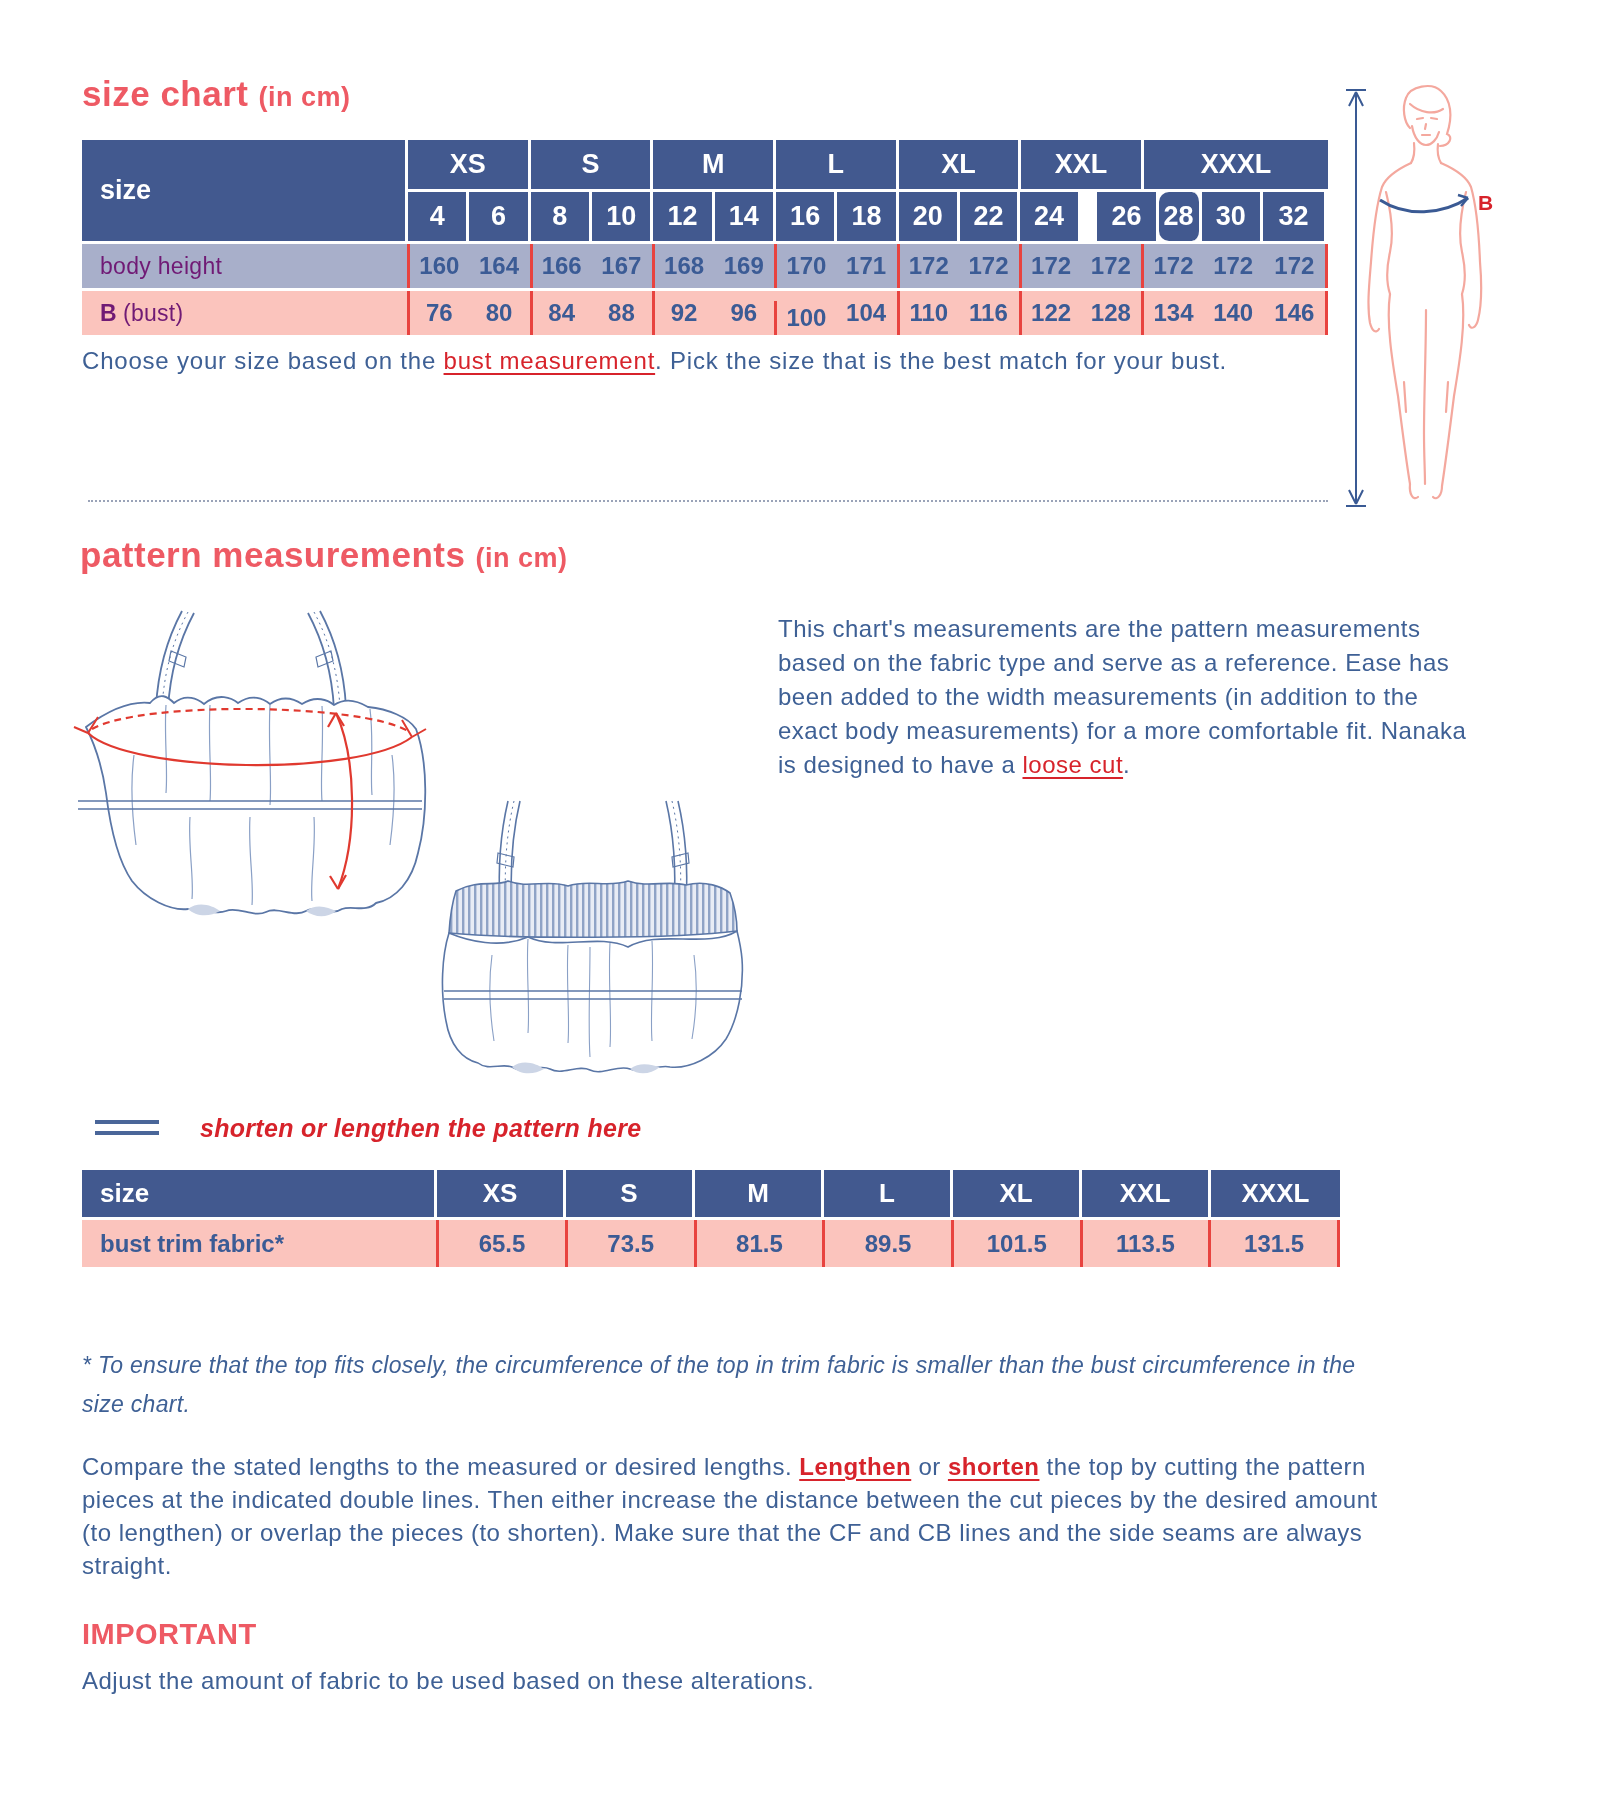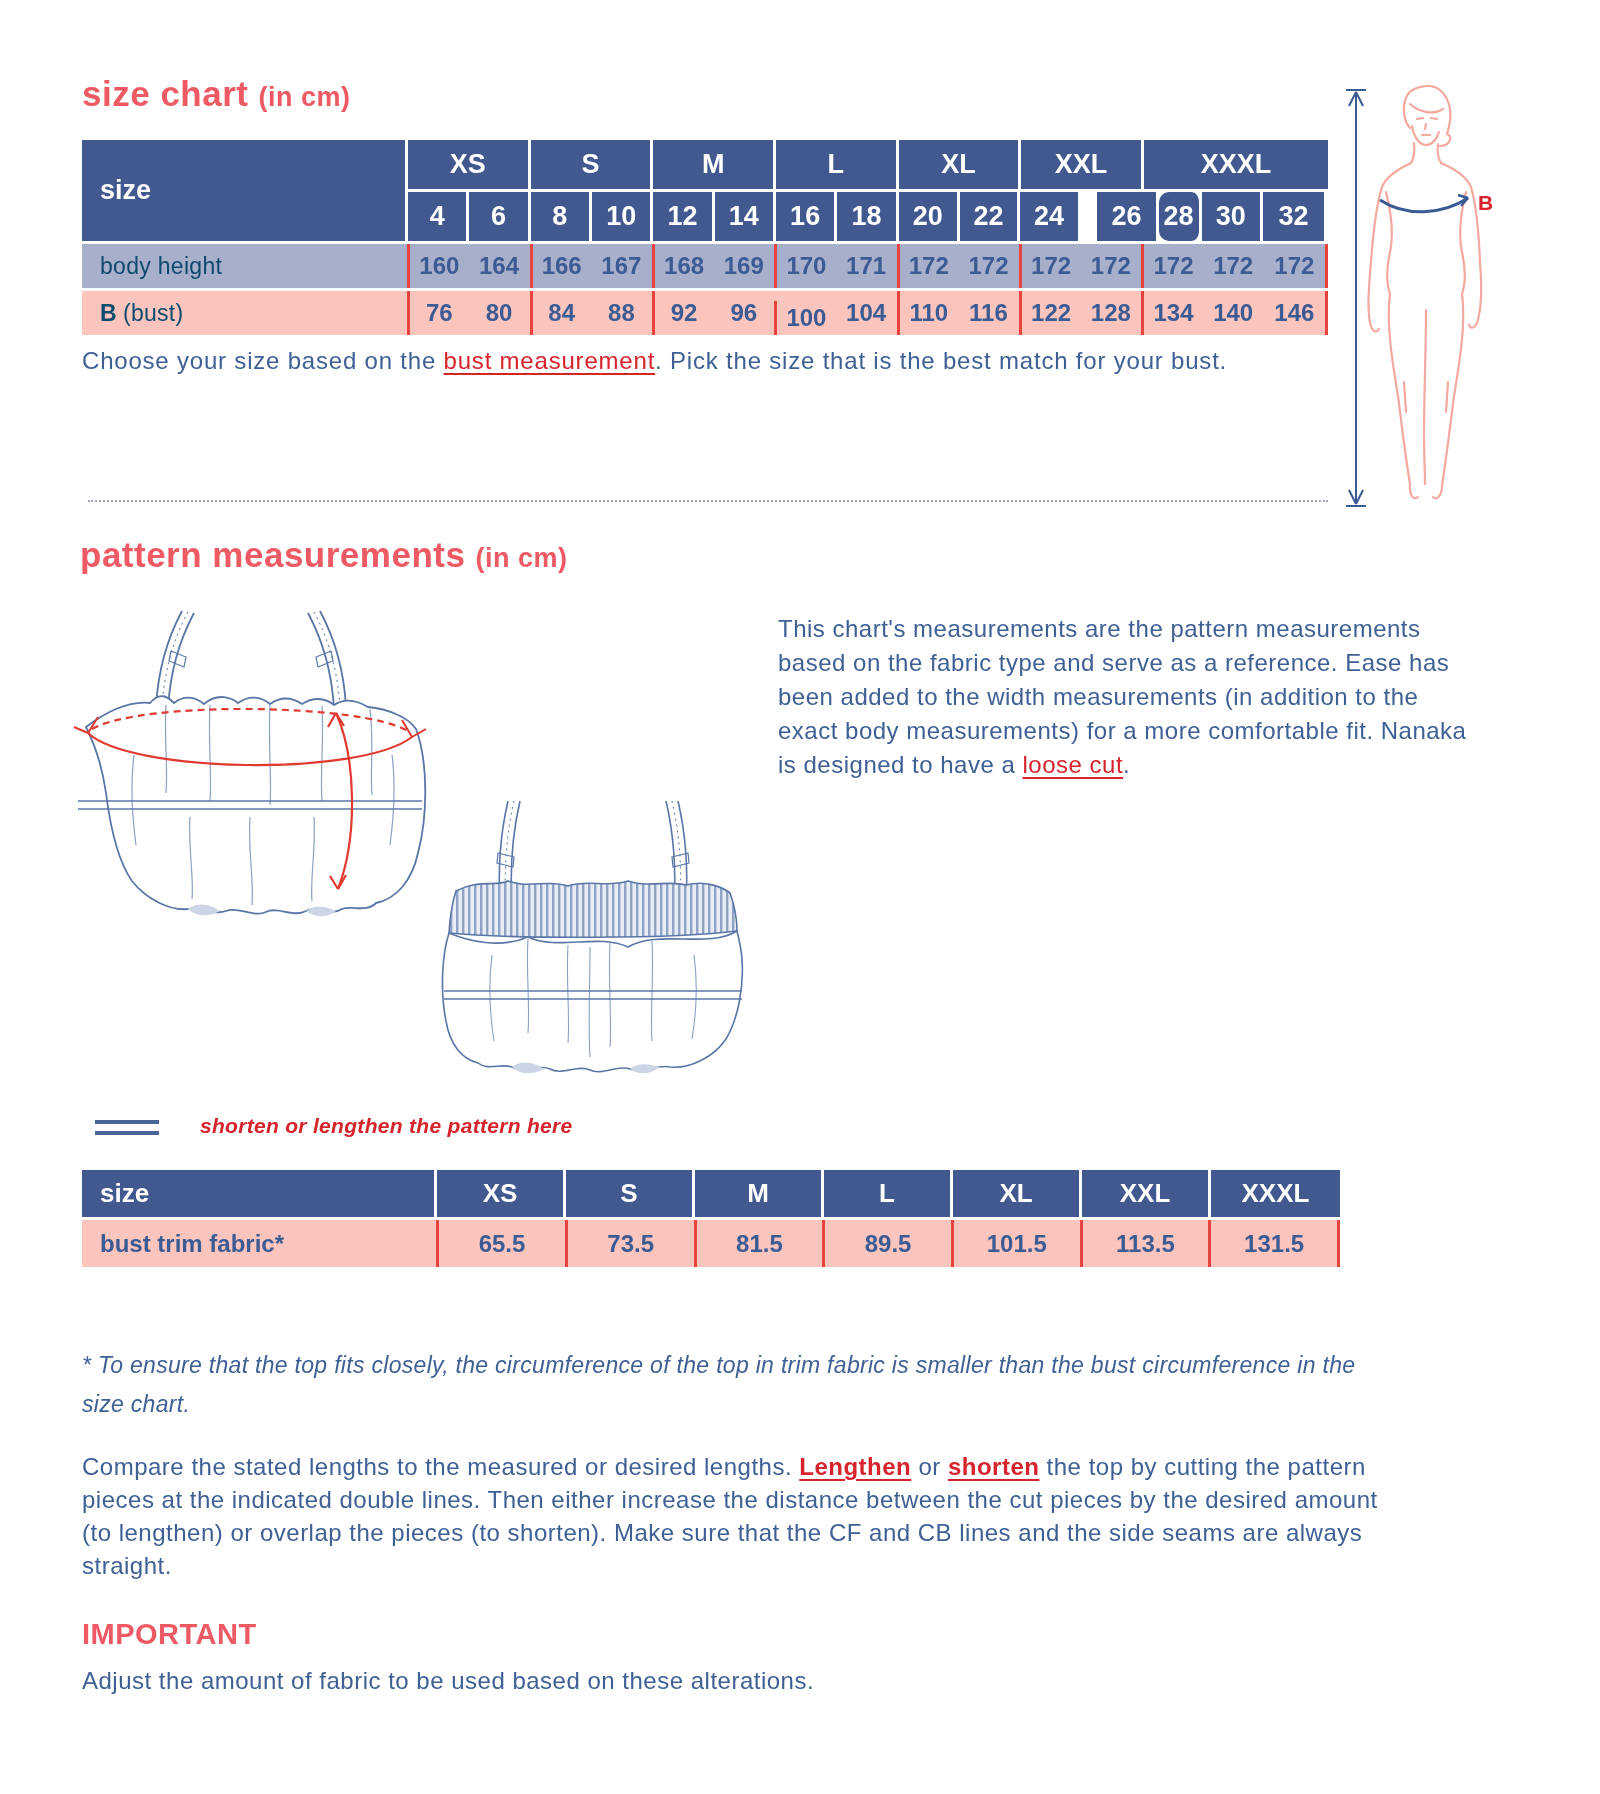--- a/index.html
+++ b/index.html
@@ -11,36 +11,36 @@
   .h1{color:#ee5a64;font-weight:bold;font-size:35px;letter-spacing:.5px;}
   .h1 .suffix{font-size:27px;margin-left:10px;}
   .important-h{color:#ee5a64;font-weight:bold;font-size:29px;letter-spacing:.5px;}
 
   
   .btxt{color:#3e6095;font-size:24px;letter-spacing:.5px;line-height:34px;}
   .note-line{font-size:24px;letter-spacing:.8px;}
   .foot{font-style:italic;font-size:23px;line-height:39px;letter-spacing:.3px;}
   .rlink{color:#d7232b;text-decoration:underline;text-underline-offset:4px;}
   .rlinkb{color:#d7232b;text-decoration:underline;text-underline-offset:4px;font-weight:bold;}
-  .legend-txt{color:#d7232b;font-style:italic;font-weight:bold;font-size:21px;letter-spacing:.3px;}
+  .legend-txt{color:#d7232b;font-style:italic;font-weight:bold;font-size:25px;letter-spacing:.3px;}
 
   
   #t1{left:82px;top:140px;width:1246px;}
   .t1-corner{position:absolute;left:0;top:0;width:326px;height:101px;background:#42598f;
              border-right:3px solid #fff;box-sizing:border-box;color:#fff;display:flex;
              align-items:center;padding-left:18px;font-size:27px;font-weight:bold;}
   .t1-hrow{margin-left:326px;display:flex;}
   .t1-hrow.groups{margin-bottom:3px;}
   .t1-g,.t1-s{height:49px;background:#42598f;border-right:3px solid #fff;box-sizing:border-box;
               color:#fff;display:flex;align-items:center;justify-content:center;
               font-weight:bold;font-size:27px;}
   .t1-g.last,.t1-s.last{border-right:none;}
   .t1-drow{display:flex;margin-top:3px;height:44px;border-right:3px solid #e8433f;box-sizing:content-box;}
   .t1-dlabel{width:326px;box-sizing:border-box;display:flex;align-items:center;
-             padding-left:18px;color:#0c4a6e;font-size:23px;letter-spacing:.3px;border-radius:15px;}
+             padding-left:18px;color:#701a75;font-size:23px;letter-spacing:.3px;border-radius:15px;}
   .t1-dlabel b{margin-right:6px;}
   .t1-d{box-sizing:border-box;display:flex;align-items:center;justify-content:center;
         color:#3b5b95;font-weight:bold;font-size:24px;}
   .gstart{border-left:3px solid #e8433f;}
   .bg-blue{background:#a8afca;}
   .bg-pink{background:#fbc4bd;}
 
   
   #t2{left:82px;top:1170px;width:1258px;}
   .t2-hrow{display:flex;}

